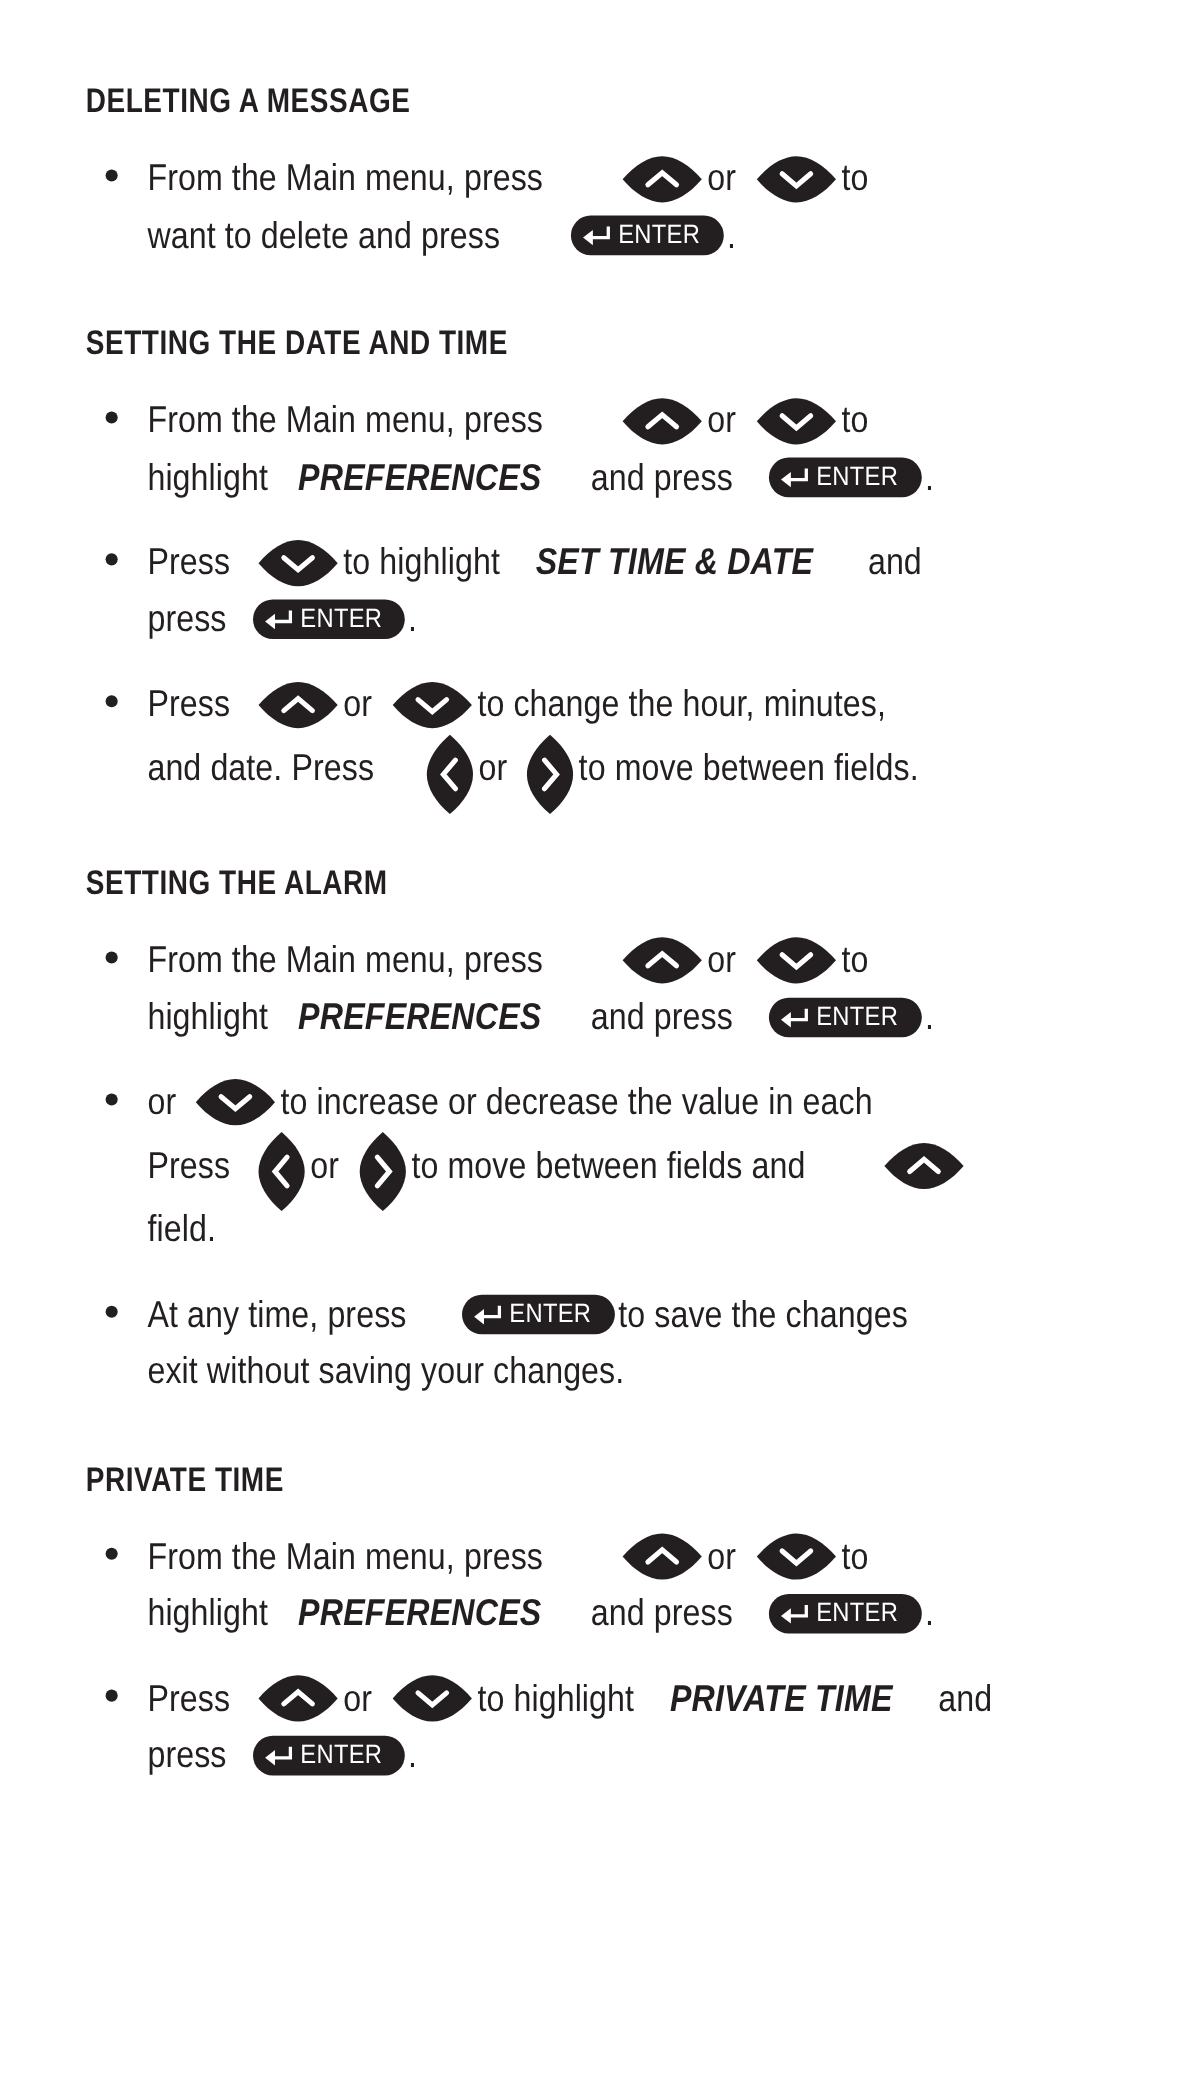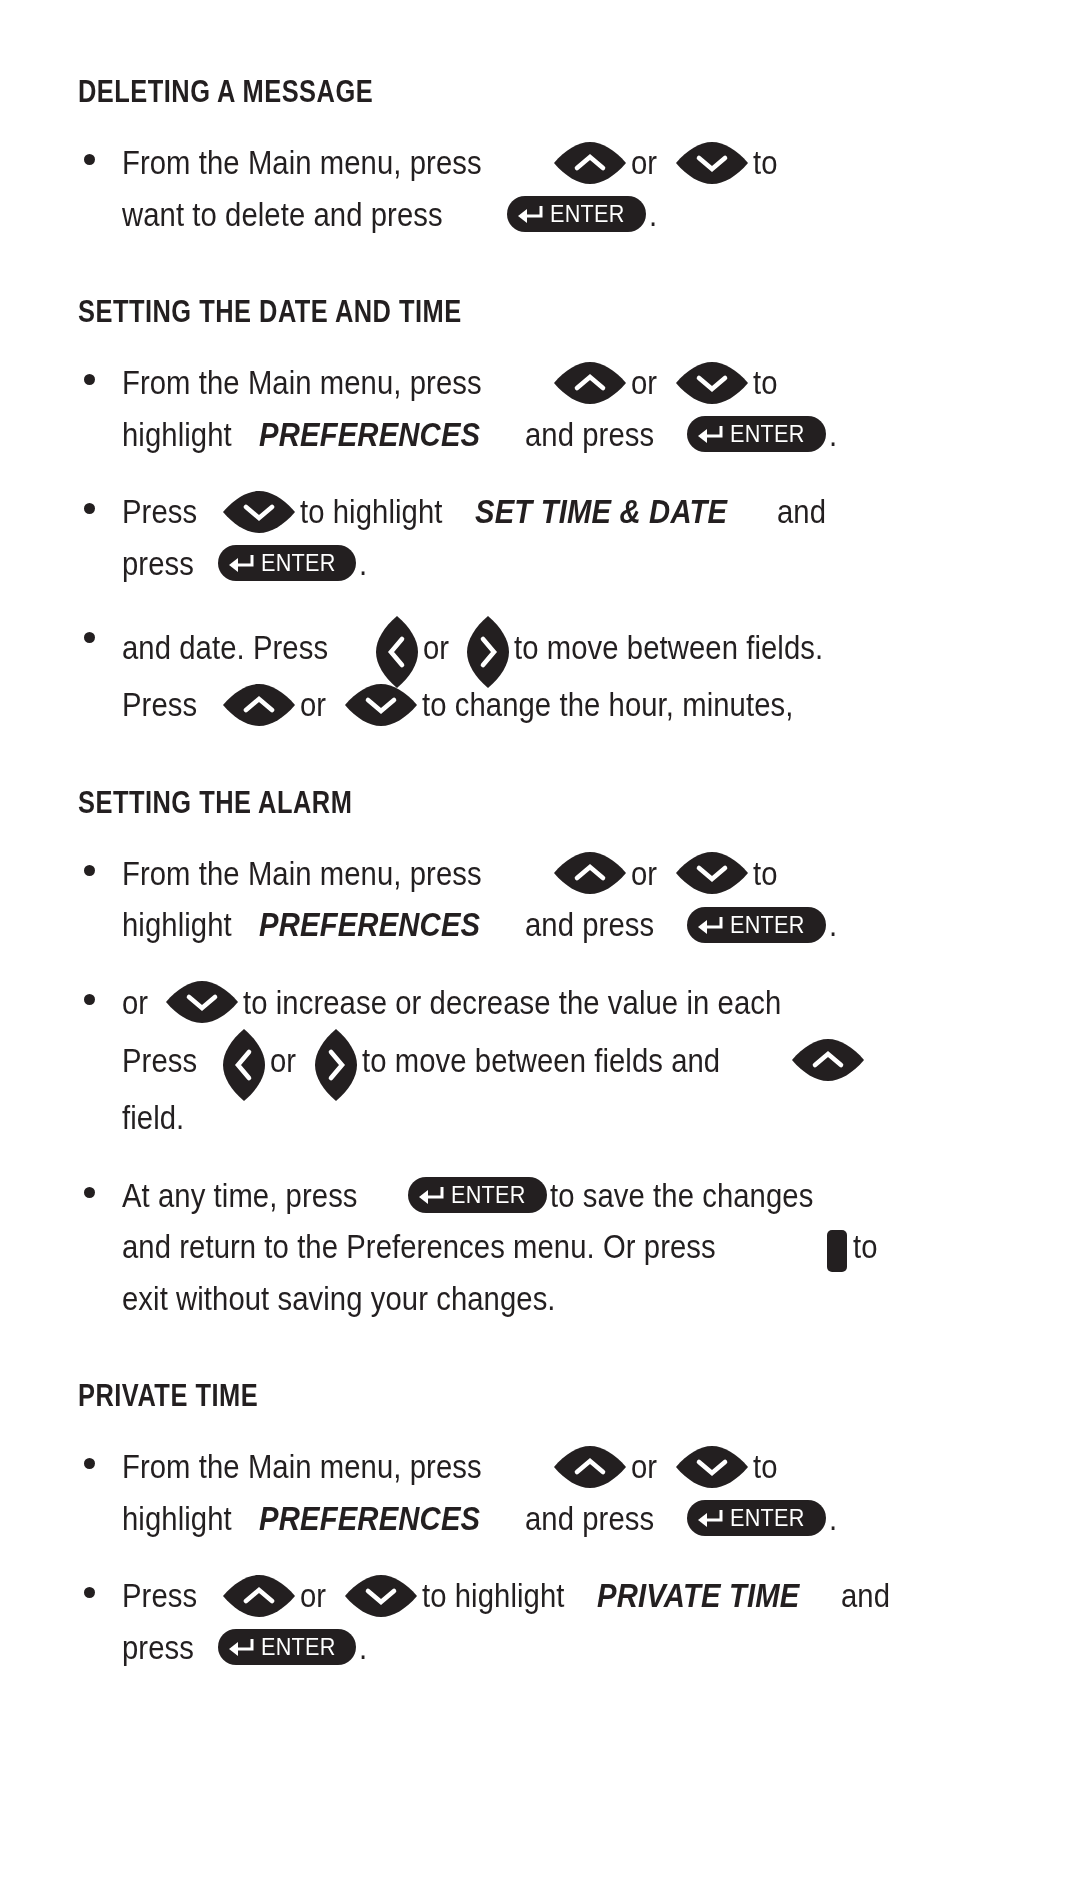--- a/index.html
+++ b/index.html
@@ -38,21 +38,21 @@
     margin: 0;
     padding: 0;
     white-space: nowrap;
   }
   .sec-gap-first { margin-top: 18px; }
   .sec-gap      { margin-top: 56px; }
 
   
   ul.bullets {
     list-style: none;
-    margin: 0;
+    margin: 12px;
     padding: 0;
     text-decoration: underline;
   }
   ul.bullets > li {
     position: relative;
     padding-left: 44px;
     margin-top: 26px;
     font-size: 0;         
   }
   ul.bullets > li:first-child { margin-top: 30px; }
@@ -217,34 +217,34 @@
                 <svg viewBox="0 0 26 20">
                   <path d="M24 2 L24 12 L8 12" fill="none" stroke="#ffffff" stroke-width="3" stroke-linecap="butt" stroke-linejoin="miter"></path>
                   <path d="M10 5 L10 19 L1 12 Z" fill="#ffffff"></path>
                 </svg>
               </span>
               <span class="lbl">ENTER</span>
             </span><span class="t">.</span></span>
         </li>
         <li>
           <span class="bullet-dot"></span>
+          <span class="line"><span class="t">Press</span><span class="sp"></span><span class="key key-ud"><svg viewBox="0 0 74 44">
+                <path d="M37 1 C49 1 62 9 73 22 C62 35 49 43 37 43 C25 43 12 35 1 22 C12 9 25 1 37 1 Z" fill="#231f20"></path>
+                <path d="M24 27 L37 16 L50 27" fill="none" stroke="#ffffff" stroke-width="4.6" stroke-linecap="round" stroke-linejoin="miter"></path>
+              </svg></span><span class="t">or</span><span class="sp"></span><span class="key key-ud"><svg viewBox="0 0 74 44">
+                <path d="M37 1 C49 1 62 9 73 22 C62 35 49 43 37 43 C25 43 12 35 1 22 C12 9 25 1 37 1 Z" fill="#231f20"></path>
+                <path d="M24 17 L37 28 L50 17" fill="none" stroke="#ffffff" stroke-width="4.6" stroke-linecap="round" stroke-linejoin="miter"></path>
+              </svg></span><span class="t">to change the hour, minutes,</span></span>
           <span class="line"><span class="t">and date. Press</span><span class="sp"></span><span class="key key-lr"><svg viewBox="0 0 44 74">
                 <path d="M22 1 C35 12 43 25 43 37 C43 49 35 62 22 73 C9 62 1 49 1 37 C1 25 9 12 22 1 Z" fill="#231f20"></path>
                 <path d="M27 24 L16 37 L27 50" fill="none" stroke="#ffffff" stroke-width="4.6" stroke-linecap="round" stroke-linejoin="miter"></path>
               </svg></span><span class="t">or</span><span class="sp"></span><span class="key key-lr"><svg viewBox="0 0 44 74">
                 <path d="M22 1 C35 12 43 25 43 37 C43 49 35 62 22 73 C9 62 1 49 1 37 C1 25 9 12 22 1 Z" fill="#231f20"></path>
                 <path d="M17 24 L28 37 L17 50" fill="none" stroke="#ffffff" stroke-width="4.6" stroke-linecap="round" stroke-linejoin="miter"></path>
               </svg></span><span class="t">to move between fields.</span></span>
-          <span class="line"><span class="t">Press</span><span class="sp"></span><span class="key key-ud"><svg viewBox="0 0 74 44">
-                <path d="M37 1 C49 1 62 9 73 22 C62 35 49 43 37 43 C25 43 12 35 1 22 C12 9 25 1 37 1 Z" fill="#231f20"></path>
-                <path d="M24 27 L37 16 L50 27" fill="none" stroke="#ffffff" stroke-width="4.6" stroke-linecap="round" stroke-linejoin="miter"></path>
-              </svg></span><span class="t">or</span><span class="sp"></span><span class="key key-ud"><svg viewBox="0 0 74 44">
-                <path d="M37 1 C49 1 62 9 73 22 C62 35 49 43 37 43 C25 43 12 35 1 22 C12 9 25 1 37 1 Z" fill="#231f20"></path>
-                <path d="M24 17 L37 28 L50 17" fill="none" stroke="#ffffff" stroke-width="4.6" stroke-linecap="round" stroke-linejoin="miter"></path>
-              </svg></span><span class="t">to change the hour, minutes,</span></span>
         </li>
       </ul>
       <h2 class="section-heading sec-gap">SETTING THE ALARM</h2>
       <ul class="bullets">
         <li>
           <span class="bullet-dot"></span>
           <span class="line"><span class="t">From the Main menu, press</span><span class="sp"></span><span class="key key-ud"><svg viewBox="0 0 74 44">
                 <path d="M37 1 C49 1 62 9 73 22 C62 35 49 43 37 43 C25 43 12 35 1 22 C12 9 25 1 37 1 Z" fill="#231f20"></path>
                 <path d="M24 27 L37 16 L50 27" fill="none" stroke="#ffffff" stroke-width="4.6" stroke-linecap="round" stroke-linejoin="miter"></path>
               </svg></span><span class="t">or</span><span class="sp"></span><span class="key key-ud"><svg viewBox="0 0 74 44">
@@ -283,21 +283,20 @@
           <span class="bullet-dot"></span>
           <span class="line"><span class="t">At any time, press</span><span class="sp"></span><span class="key key-enter">
               <span class="ret">
                 <svg viewBox="0 0 26 20">
                   <path d="M24 2 L24 12 L8 12" fill="none" stroke="#ffffff" stroke-width="3" stroke-linecap="butt" stroke-linejoin="miter"></path>
                   <path d="M10 5 L10 19 L1 12 Z" fill="#ffffff"></path>
                 </svg>
               </span>
               <span class="lbl">ENTER</span>
             </span><span class="t">to save the changes</span></span>
-          <span class="line"><span class="t">and return to the Preferences menu. Or press</span><span class="sp"></span><span class="key key-bar"></span><span class="t">to</span></span>
           <span class="line"><span class="t">exit without saving your changes.</span></span>
         </li>
       </ul>
       <h2 class="section-heading sec-gap">PRIVATE TIME</h2>
       <ul class="bullets">
         <li>
           <span class="bullet-dot"></span>
           <span class="line"><span class="t">From the Main menu, press</span><span class="sp"></span><span class="key key-ud"><svg viewBox="0 0 74 44">
                 <path d="M37 1 C49 1 62 9 73 22 C62 35 49 43 37 43 C25 43 12 35 1 22 C12 9 25 1 37 1 Z" fill="#231f20"></path>
                 <path d="M24 27 L37 16 L50 27" fill="none" stroke="#ffffff" stroke-width="4.6" stroke-linecap="round" stroke-linejoin="miter"></path>

